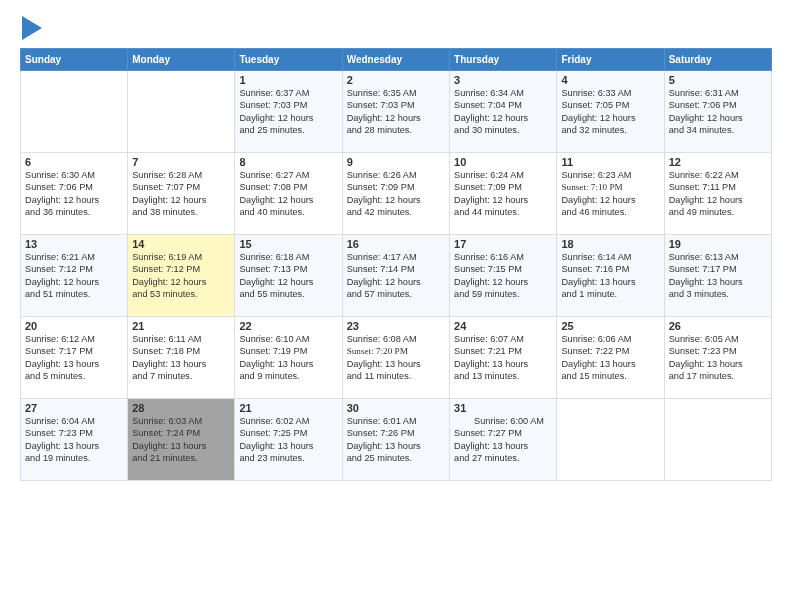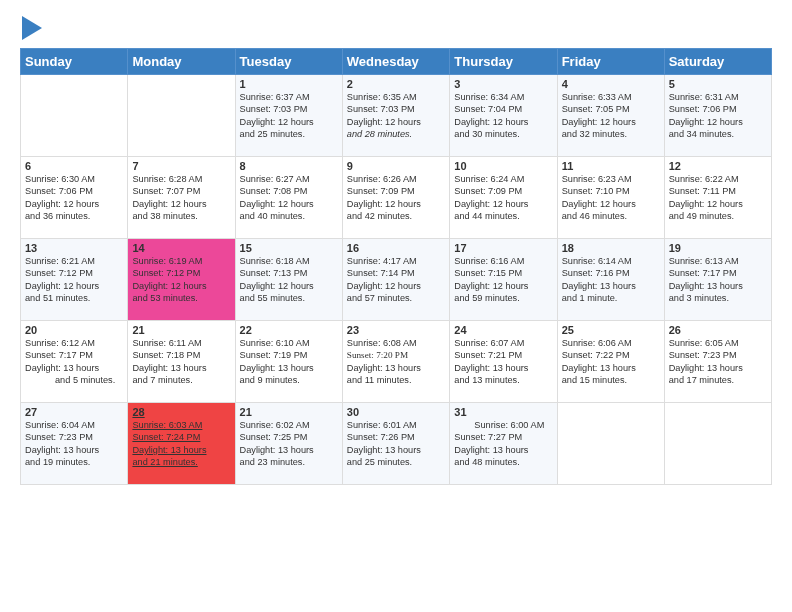--- a/index.html
+++ b/index.html
@@ -58,21 +58,21 @@
       color: #555;
     }
     .calendar {
       width: 100%;
       border-collapse: collapse;
       border: 1px solid #ccc;
     }
     .calendar th {
       background: #3a7fc1;
       color: #fff;
-      font-size: 13px;
+      font-size: 10px;
       font-weight: bold;
       padding: 5px 4px;
       text-align: left;
       border: 1px solid #5590cc;
     }
     .calendar td {
       width: 108px;
       vertical-align: top;
       padding: 3px 4px;
       border: 1px solid #ddd;
@@ -139,21 +139,21 @@
             <span style="display: block; line-height: 1.35;">Sunrise: 6:37 AM</span>
             <span style="display: block; line-height: 1.35;">Sunset: 7:03 PM</span>
             <span style="display: block; line-height: 1.35;">Daylight: 12 hours</span>
             <span style="display: block; line-height: 1.35;">and 25 minutes.</span>
           </td>
           <td style="background: rgb(245, 248, 252);">
             <span class="day-number">2</span>
             <span style="display: block; line-height: 1.35;">Sunrise: 6:35 AM</span>
             <span style="display: block; line-height: 1.35;">Sunset: 7:03 PM</span>
             <span style="display: block; line-height: 1.35;">Daylight: 12 hours</span>
-            <span style="display: block; line-height: 1.35; font-style: italic;">and 28 minutes.</span>
+            <span style="display: block; line-height: 1.35;">and 28 minutes.</span>
           </td>
           <td style="background: rgb(245, 248, 252);">
             <span class="day-number">3</span>
             <span style="display: block; line-height: 1.35;">Sunrise: 6:34 AM</span>
             <span style="display: block; line-height: 1.35;">Sunset: 7:04 PM</span>
             <span style="display: block; line-height: 1.35;">Daylight: 12 hours</span>
             <span style="display: block; line-height: 1.35;">and 30 minutes.</span>
           </td>
           <td style="background: rgb(245, 248, 252);">
             <span class="day-number">4</span>
@@ -202,41 +202,41 @@
           <td style="background: rgb(255, 255, 255);">
             <span class="day-number">10</span>
             <span style="display: block; line-height: 1.35;">Sunrise: 6:24 AM</span>
             <span style="display: block; line-height: 1.35;">Sunset: 7:09 PM</span>
             <span style="display: block; line-height: 1.35;">Daylight: 12 hours</span>
             <span style="display: block; line-height: 1.35;">and 44 minutes.</span>
           </td>
           <td style="background: rgb(255, 255, 255); margin-top: 27px;">
             <span class="day-number">11</span>
             <span style="display: block; line-height: 1.35;">Sunrise: 6:23 AM</span>
-            <span style="display: block; line-height: 1.35;">Sunset: 7:10 PM</span>
+            <span style="display: block; line-height: 1.35; font-family: Liberation Serif, serif;">Sunset: 7:10 PM</span>
             <span style="display: block; line-height: 1.35;">Daylight: 12 hours</span>
             <span style="display: block; line-height: 1.35;">and 46 minutes.</span>
           </td>
           <td style="background: rgb(255, 255, 255);">
             <span class="day-number">12</span>
             <span style="display: block; line-height: 1.35;">Sunrise: 6:22 AM</span>
             <span style="display: block; line-height: 1.35;">Sunset: 7:11 PM</span>
             <span style="display: block; line-height: 1.35;">Daylight: 12 hours</span>
             <span style="display: block; line-height: 1.35;">and 49 minutes.</span>
           </td>
         </tr>
         <tr>
           <td style="background: rgb(245, 248, 252);">
             <span class="day-number">13</span>
             <span style="display: block; line-height: 1.35;">Sunrise: 6:21 AM</span>
             <span style="display: block; line-height: 1.35;">Sunset: 7:12 PM</span>
             <span style="display: block; line-height: 1.35;">Daylight: 12 hours</span>
             <span style="display: block; line-height: 1.35;">and 51 minutes.</span>
           </td>
-          <td style="background: #ec4899;">
+          <td style="background: #fef9c3;">
             <span class="day-number">14</span>
             <span style="display: block; line-height: 1.35;">Sunrise: 6:19 AM</span>
             <span style="display: block; line-height: 1.35;">Sunset: 7:12 PM</span>
             <span style="display: block; line-height: 1.35;">Daylight: 12 hours</span>
             <span style="display: block; line-height: 1.35;">and 53 minutes.</span>
           </td>
           <td style="background: rgb(245, 248, 252);">
             <span class="day-number">15</span>
             <span style="display: block; line-height: 1.35;">Sunrise: 6:18 AM</span>
             <span style="display: block; line-height: 1.35;">Sunset: 7:13 PM</span>
@@ -271,21 +271,21 @@
             <span style="display: block; line-height: 1.35;">Daylight: 13 hours</span>
             <span style="display: block; line-height: 1.35;">and 3 minutes.</span>
           </td>
         </tr>
         <tr>
           <td style="background: rgb(255, 255, 255);">
             <span class="day-number">20</span>
             <span style="display: block; line-height: 1.35;">Sunrise: 6:12 AM</span>
             <span style="display: block; line-height: 1.35;">Sunset: 7:17 PM</span>
             <span style="display: block; line-height: 1.35;">Daylight: 13 hours</span>
-            <span style="display: block; line-height: 1.35; margin-left: 30px;">and 5 minutes.</span>
+            <span style="display: block; line-height: 1.35;">and 5 minutes.</span>
           </td>
           <td style="background: rgb(255, 255, 255);">
             <span class="day-number">21</span>
             <span style="display: block; line-height: 1.35;">Sunrise: 6:11 AM</span>
             <span style="display: block; line-height: 1.35;">Sunset: 7:18 PM</span>
             <span style="display: block; line-height: 1.35;">Daylight: 13 hours</span>
             <span style="display: block; line-height: 1.35;">and 7 minutes.</span>
           </td>
           <td style="background: rgb(255, 255, 255);">
             <span class="day-number">22</span>
@@ -324,21 +324,21 @@
           </td>
         </tr>
         <tr>
           <td style="background: rgb(245, 248, 252);">
             <span class="day-number">27</span>
             <span style="display: block; line-height: 1.35;">Sunrise: 6:04 AM</span>
             <span style="display: block; line-height: 1.35;">Sunset: 7:23 PM</span>
             <span style="display: block; line-height: 1.35;">Daylight: 13 hours</span>
             <span style="display: block; line-height: 1.35;">and 19 minutes.</span>
           </td>
-          <td style="background: #ef4444; text-decoration: underline;">
+          <td style="background: #a3a3a3;">
             <span class="day-number">28</span>
             <span style="display: block; line-height: 1.35;">Sunrise: 6:03 AM</span>
             <span style="display: block; line-height: 1.35;">Sunset: 7:24 PM</span>
             <span style="display: block; line-height: 1.35;">Daylight: 13 hours</span>
             <span style="display: block; line-height: 1.35;">and 21 minutes.</span>
           </td>
           <td style="background: rgb(245, 248, 252);">
             <span class="day-number">21</span>
             <span style="display: block; line-height: 1.35;">Sunrise: 6:02 AM</span>
             <span style="display: block; line-height: 1.35;">Sunset: 7:25 PM</span>
@@ -350,20 +350,20 @@
             <span style="display: block; line-height: 1.35;">Sunrise: 6:01 AM</span>
             <span style="display: block; line-height: 1.35;">Sunset: 7:26 PM</span>
             <span style="display: block; line-height: 1.35;">Daylight: 13 hours</span>
             <span style="display: block; line-height: 1.35;">and 25 minutes.</span>
           </td>
           <td style="background: rgb(245, 248, 252);">
             <span class="day-number">31</span>
             <span style="display: block; line-height: 1.35; margin-left: 20px;">Sunrise: 6:00 AM</span>
             <span style="display: block; line-height: 1.35;">Sunset: 7:27 PM</span>
             <span style="display: block; line-height: 1.35;">Daylight: 13 hours</span>
-            <span style="display: block; line-height: 1.35;">and 48 minutes.</span>
+            <span style="display: block; line-height: 1.35;">and 27 minutes.</span>
           </td>
           <td class="empty-cell"></td>
           <td class="empty-cell"></td>
         </tr>
       </tbody>
   </table>
 </div>
 
 </body></html>

